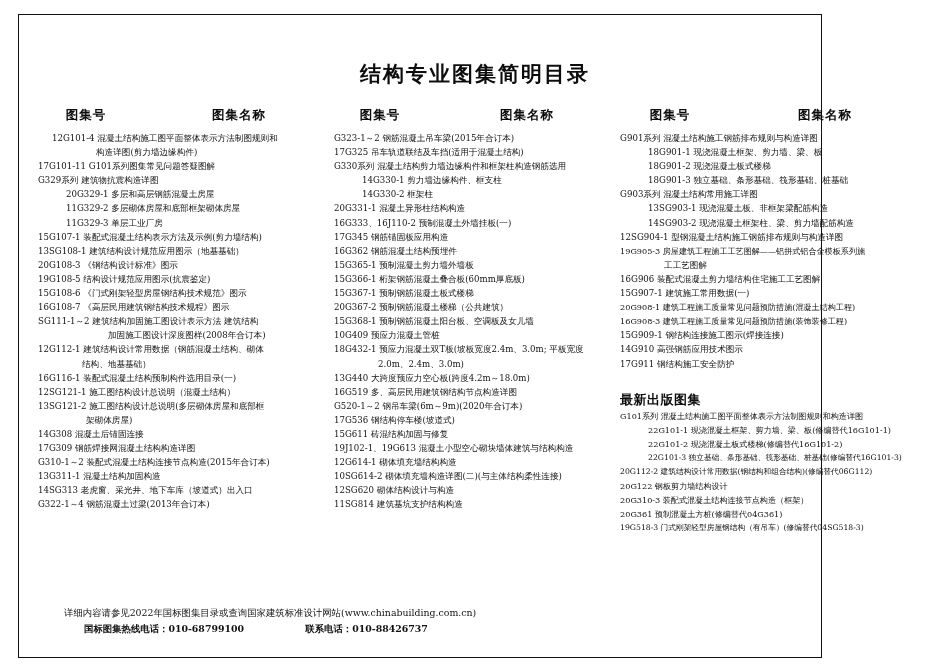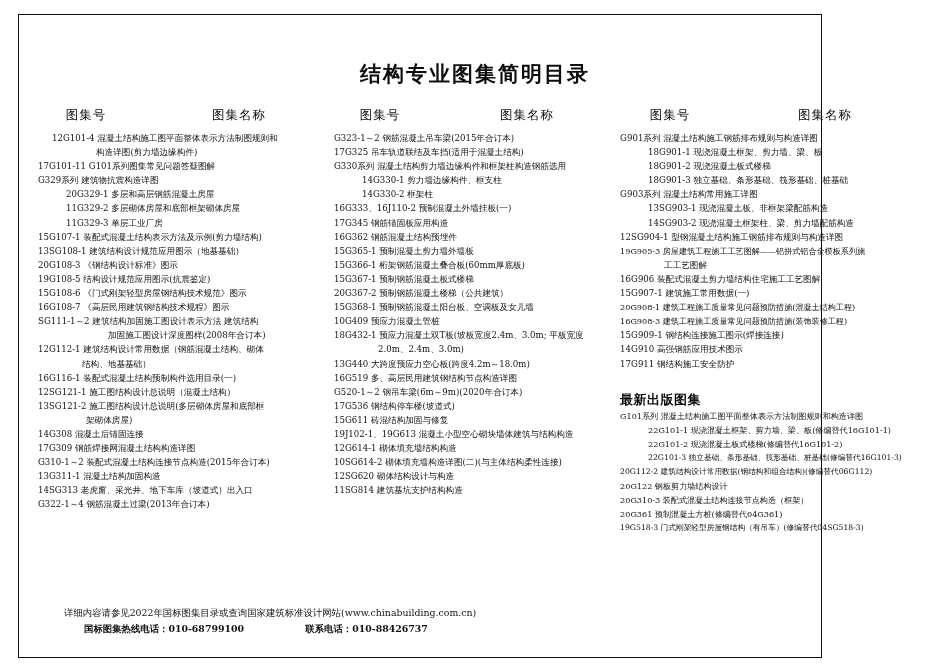--- a/index.html
+++ b/index.html
@@ -56,21 +56,21 @@
   .col {
     box-sizing: border-box;
   }
   .col1 { width: 300px; padding-right: 4px; }
   .col2 { width: 290px; padding-right: 4px; }
   .col3 { width: 300px; }
 
   .col-head {
     display: flex;
     font-family: "DejaVu Serif", "Liberation Serif", serif;
-    font-weight: normal;
+    font-weight: bold;
     font-size: 12.5px;
     color: #0d0d0d;
     margin-bottom: 7px;
     letter-spacing: 1px;
   }
   .col-head .h-num { width: 96px; text-align: center; }
   .col-head .h-name { flex: 1; text-align: center; padding-left: 14px; }
   .col2 .col-head .h-num { width: 92px; }
   .col2 .col-head .h-name { padding-left: 12px; }
   .col3 .col-head .h-num { width: 100px; }
@@ -173,20 +173,21 @@
         <div class="col-head">
           <span class="h-num">图集号</span>
           <span class="h-name">图集名称</span>
         </div>
         <div class="col-body">
             <div class="entry ">G323-1～2  钢筋混凝土吊车梁(2015年合订本)</div>
             <div class="entry ">17G325  吊车轨道联结及车挡(适用于混凝土结构)</div>
             <div class="entry ">G330系列  混凝土结构剪力墙边缘构件和框架柱构造钢筋选用</div>
             <div class="entry ind2">14G330-1  剪力墙边缘构件、框支柱</div>
             <div class="entry ind2">14G330-2  框架柱</div>
+            <div class="entry ">20G331-1  混凝土异形柱结构构造</div>
             <div class="entry ">16G333、16J110-2  预制混凝土外墙挂板(一)</div>
             <div class="entry ">17G345  钢筋锚固板应用构造</div>
             <div class="entry ">16G362  钢筋混凝土结构预埋件</div>
             <div class="entry ">15G365-1  预制混凝土剪力墙外墙板</div>
             <div class="entry ">15G366-1  桁架钢筋混凝土叠合板(60mm厚底板)</div>
             <div class="entry ">15G367-1  预制钢筋混凝土板式楼梯</div>
             <div class="entry ">20G367-2  预制钢筋混凝土楼梯（公共建筑）</div>
             <div class="entry ">15G368-1  预制钢筋混凝土阳台板、空调板及女儿墙</div>
             <div class="entry ">10G409  预应力混凝土管桩</div>
             <div class="entry ">18G432-1  预应力混凝土双T板(坡板宽度2.4m、3.0m; 平板宽度</div>

